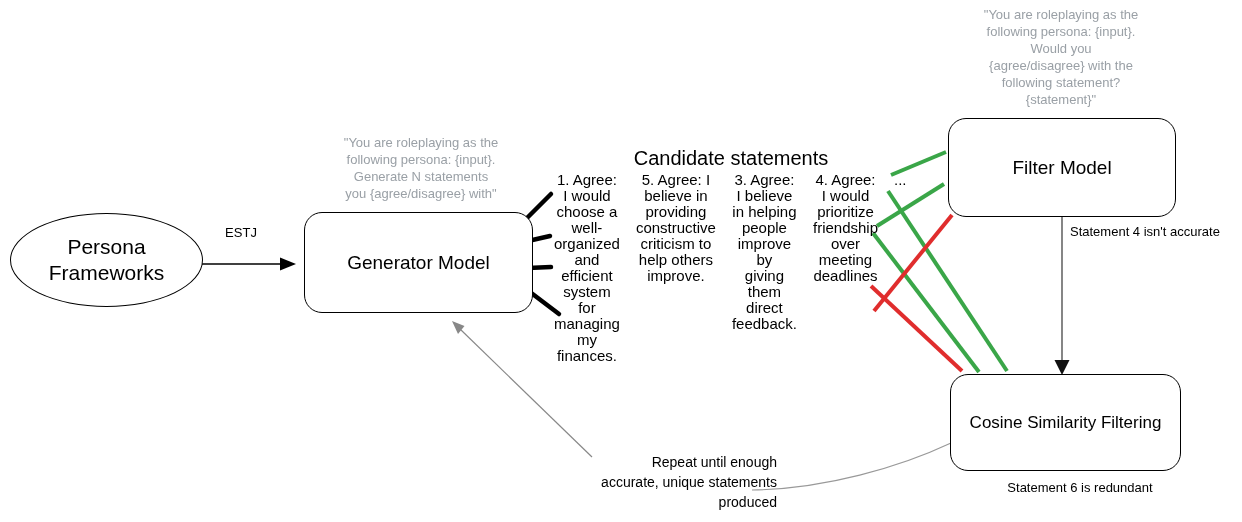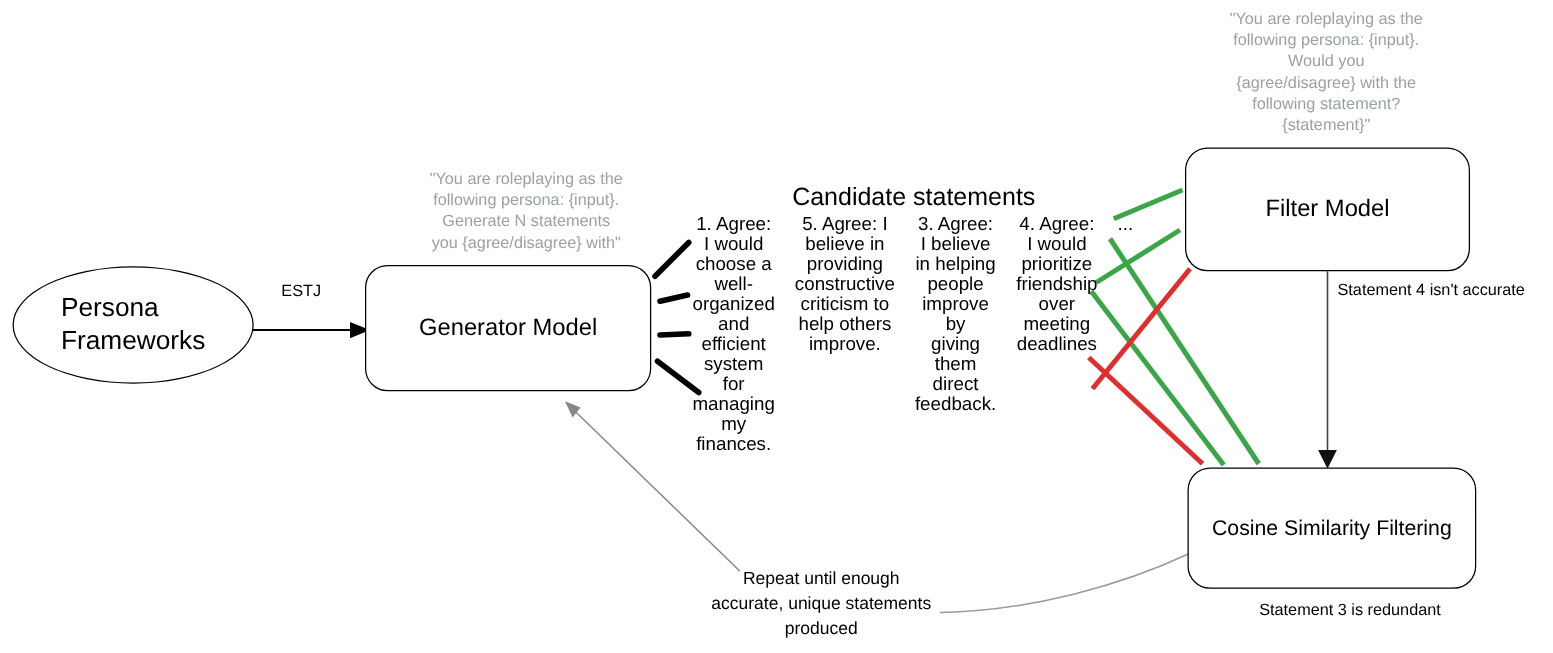--- a/index.html
+++ b/index.html
@@ -3,21 +3,21 @@
 <meta charset="utf-8">
 <style>
   html,body{margin:0;padding:0;background:#ffffff;}
   .canvas{
     position:relative;width:1242px;height:522px;background:#ffffff;
     font-family:"Liberation Sans", sans-serif;color:#000;overflow:hidden;
   }
   .layer{position:absolute;left:0;top:0;width:1242px;height:522px;}
   .node{
     position:absolute;border:1.4px solid #000;background:#fff;
-    display:flex;align-items:center;justify-content:center;text-align:left;
+    display:flex;align-items:center;justify-content:center;text-align:center;
     box-sizing:border-box;z-index:2;
   }
   .rounded{border-radius:18px;}
   .ellipse{border-radius:50%;}
   .node-label{white-space:pre-line;}
   .prompt{
     position:absolute;color:#9aa0a6;font-size:13px;line-height:17px;
     text-align:center;white-space:pre-line;z-index:2;
   }
   .section-title{
@@ -25,21 +25,21 @@
   }
   .statements{
     position:absolute;left:554px;top:172px;width:334px;
     display:flex;flex-direction:row;gap:16px;z-index:2;
   }
   .statement{
     font-size:15px;line-height:16px;text-align:center;white-space:pre-line;
   }
   .edge-note{position:absolute;font-size:13px;z-index:2;}
   .repeat-note{
-    position:absolute;left:537px;top:452px;width:240px;text-align:center;
+    position:absolute;left:537px;top:452px;width:240px;text-align:right;
     font-size:14px;line-height:20px;white-space:pre-line;z-index:2;
   }
   svg{z-index:1;}
 </style>
 </head>
 <body>
 
 <div class="canvas">
 
   <svg class="layer" width="1242" height="522" viewBox="0 0 1242 522">
@@ -72,21 +72,21 @@
     <div class="node-label" style="font-size:21px;line-height:26px;">Persona
 Frameworks</div>
   </div>
 
   <div class="edge-note" style="left:210px;top:225px;width:62px;text-align:center;">ESTJ</div>
 
   <div class="prompt" style="left:316px;top:134px;width:210px;">"You are roleplaying as the
 following persona: {input}.
 Generate N statements
 you {agree/disagree} with"</div>
-  <div class="node rounded" style="left:292px;top:212px;width:229px;height:101px;">
+  <div class="node rounded" style="left:304px;top:212px;width:229px;height:101px;">
     <div class="node-label" style="font-size:19px;">Generator Model</div>
   </div>
 
   <div class="section-title" style="left:600px;top:113px;width:262px;margin-top:34px;">Candidate statements</div>
   <div class="statements">
     <div class="statement">1. Agree: I would choose a well-organized and
 efficient system for managing my finances.</div>
     <div class="statement">5. Agree: I believe in providing constructive
 criticism to help others improve.</div>
     <div class="statement">3. Agree: I believe in helping people improve by
@@ -105,19 +105,19 @@
   <div class="node rounded" style="left:948px;top:118px;width:228px;height:99px;">
     <div class="node-label" style="font-size:19px;">Filter Model</div>
   </div>
 
   <div class="edge-note" style="left:1070px;top:224px;white-space:nowrap;">Statement 4 isn't accurate</div>
 
   <div class="node rounded" style="left:950px;top:374px;width:231px;height:97px;">
     <div class="node-label" style="font-size:17px;">Cosine Similarity Filtering</div>
   </div>
 
-  <div class="edge-note" style="left:958px;top:480px;width:244px;text-align:center;">Statement 3 is redundant</div>
+  <div class="edge-note" style="left:958px;top:480px;width:244px;text-align:center;">Statement 6 is redundant</div>
 
   <div class="repeat-note">Repeat until enough
 accurate, unique statements
 produced</div>
 
 </div>
 
 </body></html>

